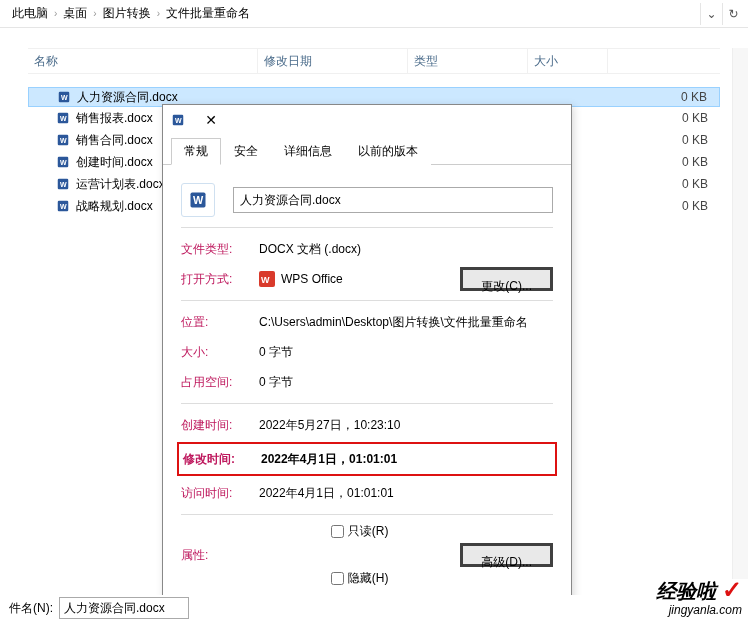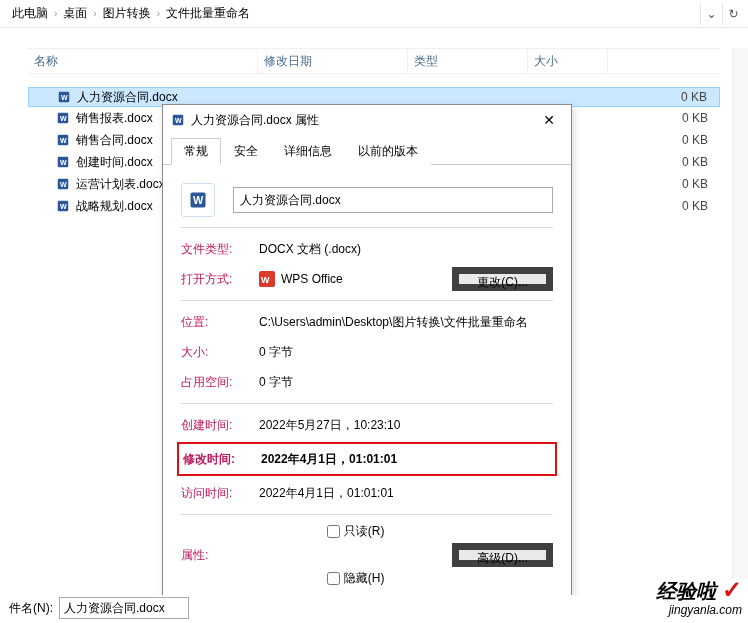--- a/index.html
+++ b/index.html
@@ -147,22 +147,22 @@
     padding: 0 6px;
     font: inherit;
   }
   .wps-icon {
     width:16px;height:16px;display:inline-flex;align-items:center;justify-content:center;
     margin-right:6px;
   }
   .wps-icon svg{width:16px;height:16px;}
   .change-btn, .adv-btn {
     height: 24px;
-    padding: 0 18px;
-    border: 7px solid #404040;
+    padding: 8px 18px;
+    border: 3px solid #404040;
     background: #e9e9e9;
     font: inherit;
   }
   .highlight-box {
     border: 2px solid #d11;
     padding: 2px 4px;
     margin: 2px -4px;
   }
   .checkbox-row { display:flex; align-items:center; gap: 30px; flex-direction: column; }
   .cb { display:flex; align-items:center; gap:4px; }
@@ -312,21 +312,20 @@
 <div class="scroll-edge"></div>
 
 <div class="dialog">
   <div class="dialog-title">
     <span class="doc-icon">
         <svg viewBox="0 0 24 24">
           <rect x="3" y="3" width="18" height="18" rx="2" fill="#2b579a"></rect>
           <text x="7" y="17" font-size="12" fill="#fff" font-family="Arial" font-weight="bold">W</text>
         </svg>
       </span>
-    <span class="title-text">人力资源合同.docx 属性</span>
     <div class="close-btn">
       <span>✕</span>
     </div>
   </div>
   <div class="tab-strip">
     <div class="tab active">常规</div>
     <div class="tab">安全</div>
     <div class="tab">详细信息</div>
     <div class="tab">以前的版本</div>
   </div>

